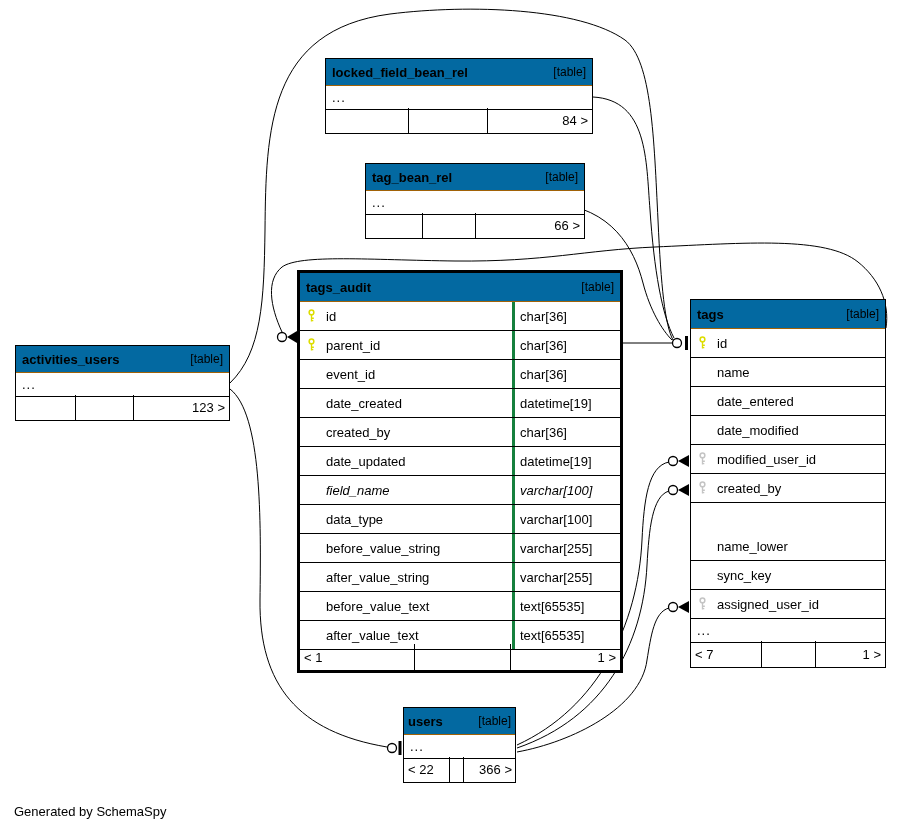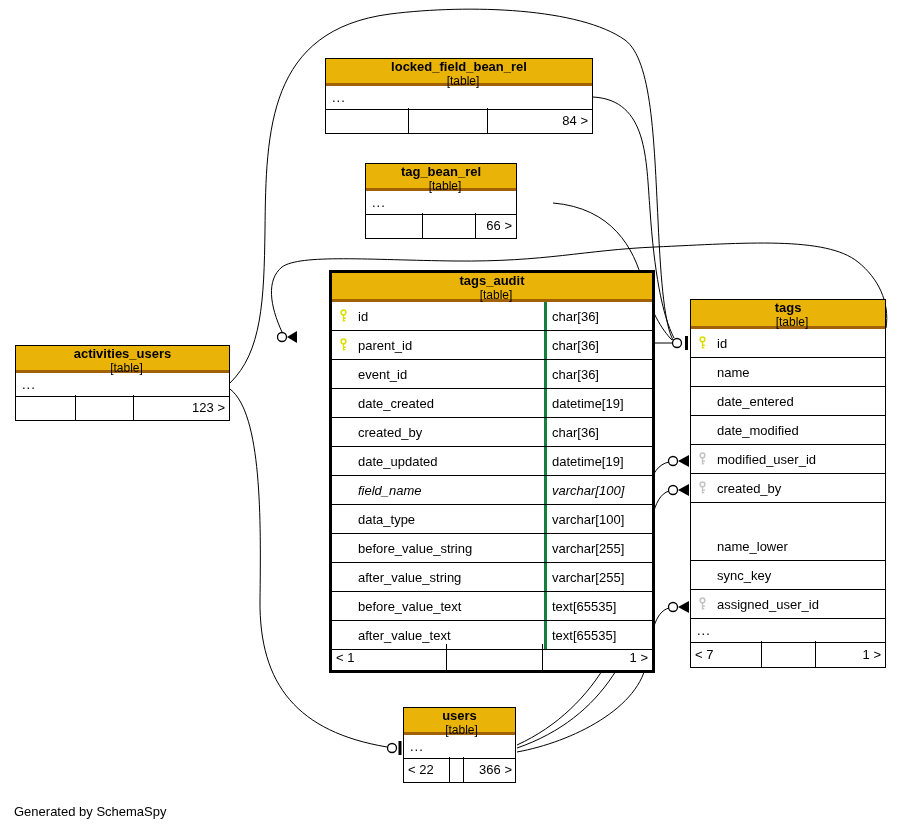--- a/index.html
+++ b/index.html
@@ -1,22 +1,22 @@
 <!DOCTYPE html>
 <html><head>
 <meta charset="utf-8">
 <style>
   html,body{margin:0;padding:0;background:#fff;}
   #stage{position:relative;width:905px;height:839px;background:#fff;overflow:hidden;
          font-family:"Liberation Sans",sans-serif;color:#000;}
   svg.overlay{position:absolute;left:0;top:0;pointer-events:none;}
   .tbl{position:absolute;background:#fff;border:1px solid #000;box-sizing:border-box;font-size:13px;}
   .tbl.focus{border:3px solid #000;}
-  .thead{position:absolute;left:0;right:0;top:0;background:#eab308;border-bottom:3px solid #a16207;
-         display:flex;align-items:center;justify-content:space-between;padding:0 6px;box-sizing:border-box;flex-direction:column;}
+  .thead{position:absolute;left:0;right:0;top:0;background:#0369a1;border-bottom:1px solid #a16207;
+         display:flex;align-items:center;justify-content:space-between;padding:0 6px;box-sizing:border-box;}
   .thead .title{font-weight:bold;font-size:13px;white-space:nowrap;}
   .thead .badge{font-size:12px;white-space:nowrap;margin-left:8px;}
   .row{position:absolute;left:0;right:0;display:flex;align-items:center;border-bottom:1px solid #000;box-sizing:border-box;}
   .row .cname{flex:1;padding-left:26px;white-space:nowrap;}
   .row .ctype{width:108px;border-left:3px solid #15803d;align-self:stretch;display:flex;align-items:center;
               padding-left:5px;box-sizing:border-box;white-space:nowrap;}
   .keyicon{position:absolute;left:7px;top:50%;transform:translateY(-50%);line-height:0;}
   .ellrow{position:absolute;left:0;right:0;display:flex;align-items:center;border-bottom:1px solid #000;
           box-sizing:border-box;padding-left:6px;letter-spacing:1px;}
   .tfoot{position:absolute;left:0;right:0;bottom:0;display:flex;box-sizing:border-box;}
@@ -75,21 +75,21 @@
       <span class="badge">[table]</span>
     </div>
     <div class="ellrow" style="top:27px;height:24px;">...</div>
     <div class="tfoot" style="height:25px;">
       <span class="fcell" style="width:83px;"></span>
       <span class="fcell" style="width:79px;"></span>
       <span class="fcell">84 &gt;</span>
     </div>
   </div>
 
-  <div class="tbl" style="left:365px;top:163px;width:152px;height:76px;padding-left:40px;">
+  <div class="tbl" style="left:365px;top:163px;width:220px;height:76px;padding-left:40px;">
     <div class="thead" style="height:27px;">
       <span class="title">tag_bean_rel</span>
       <span class="badge">[table]</span>
     </div>
     <div class="ellrow" style="top:27px;height:24px;">...</div>
     <div class="tfoot" style="height:25px;">
       <span class="fcell" style="width:57px;"></span>
       <span class="fcell" style="width:53px;"></span>
       <span class="fcell">66 &gt;</span>
     </div>
@@ -101,21 +101,21 @@
       <span class="badge">[table]</span>
     </div>
     <div class="ellrow" style="top:27px;height:24px;">...</div>
     <div class="tfoot" style="height:25px;">
       <span class="fcell" style="width:60px;"></span>
       <span class="fcell" style="width:58px;"></span>
       <span class="fcell">123 &gt;</span>
     </div>
   </div>
 
-  <div class="tbl focus" style="left:297px;top:270px;width:326px;height:403px;margin-left:32px;">
+  <div class="tbl focus" style="left:297px;top:270px;width:326px;height:403px;">
     <div class="thead" style="height:29px;">
       <span class="title">tags_audit</span>
       <span class="badge">[table]</span>
     </div>
     <div class="row" style="top:29px;height:29px;">
       <span class="keyicon">
         <svg width="9" height="15" viewBox="0 0 10 16">
             <circle cx="5" cy="4" r="2.6" fill="none" stroke="#dddd00" stroke-width="1.7"></circle>
             <path d="M5 6.5 V14 M5 10.5 h2.6 M5 13.2 h2" stroke="#dddd00" stroke-width="1.5" fill="none"></path>
           </svg>

